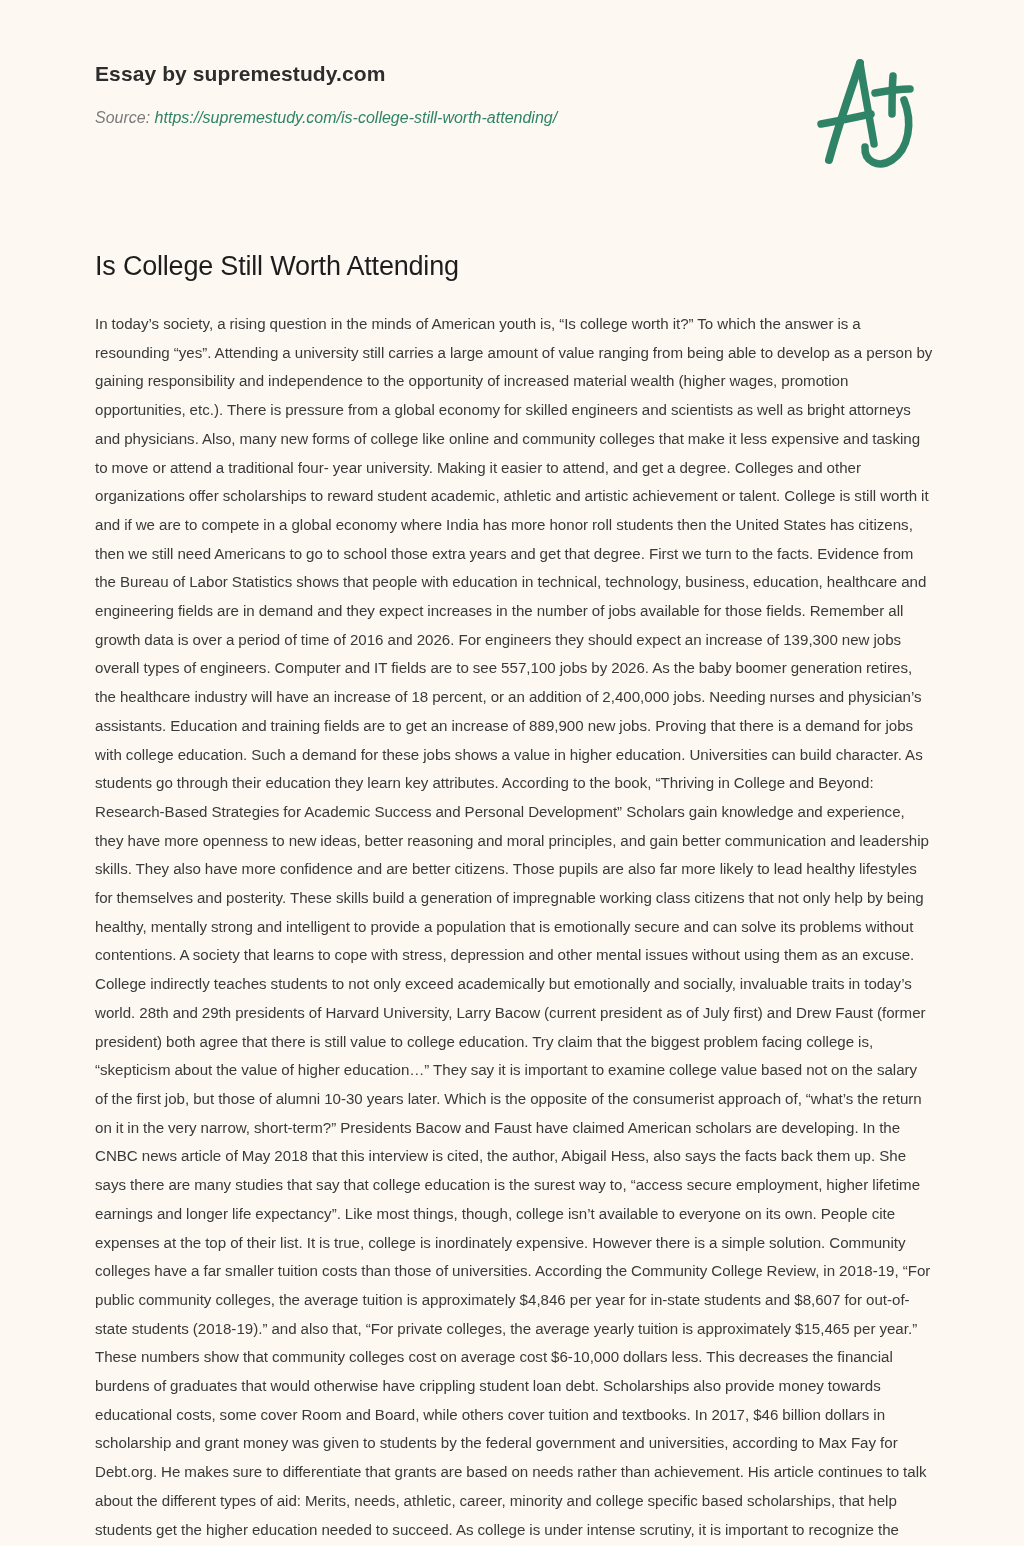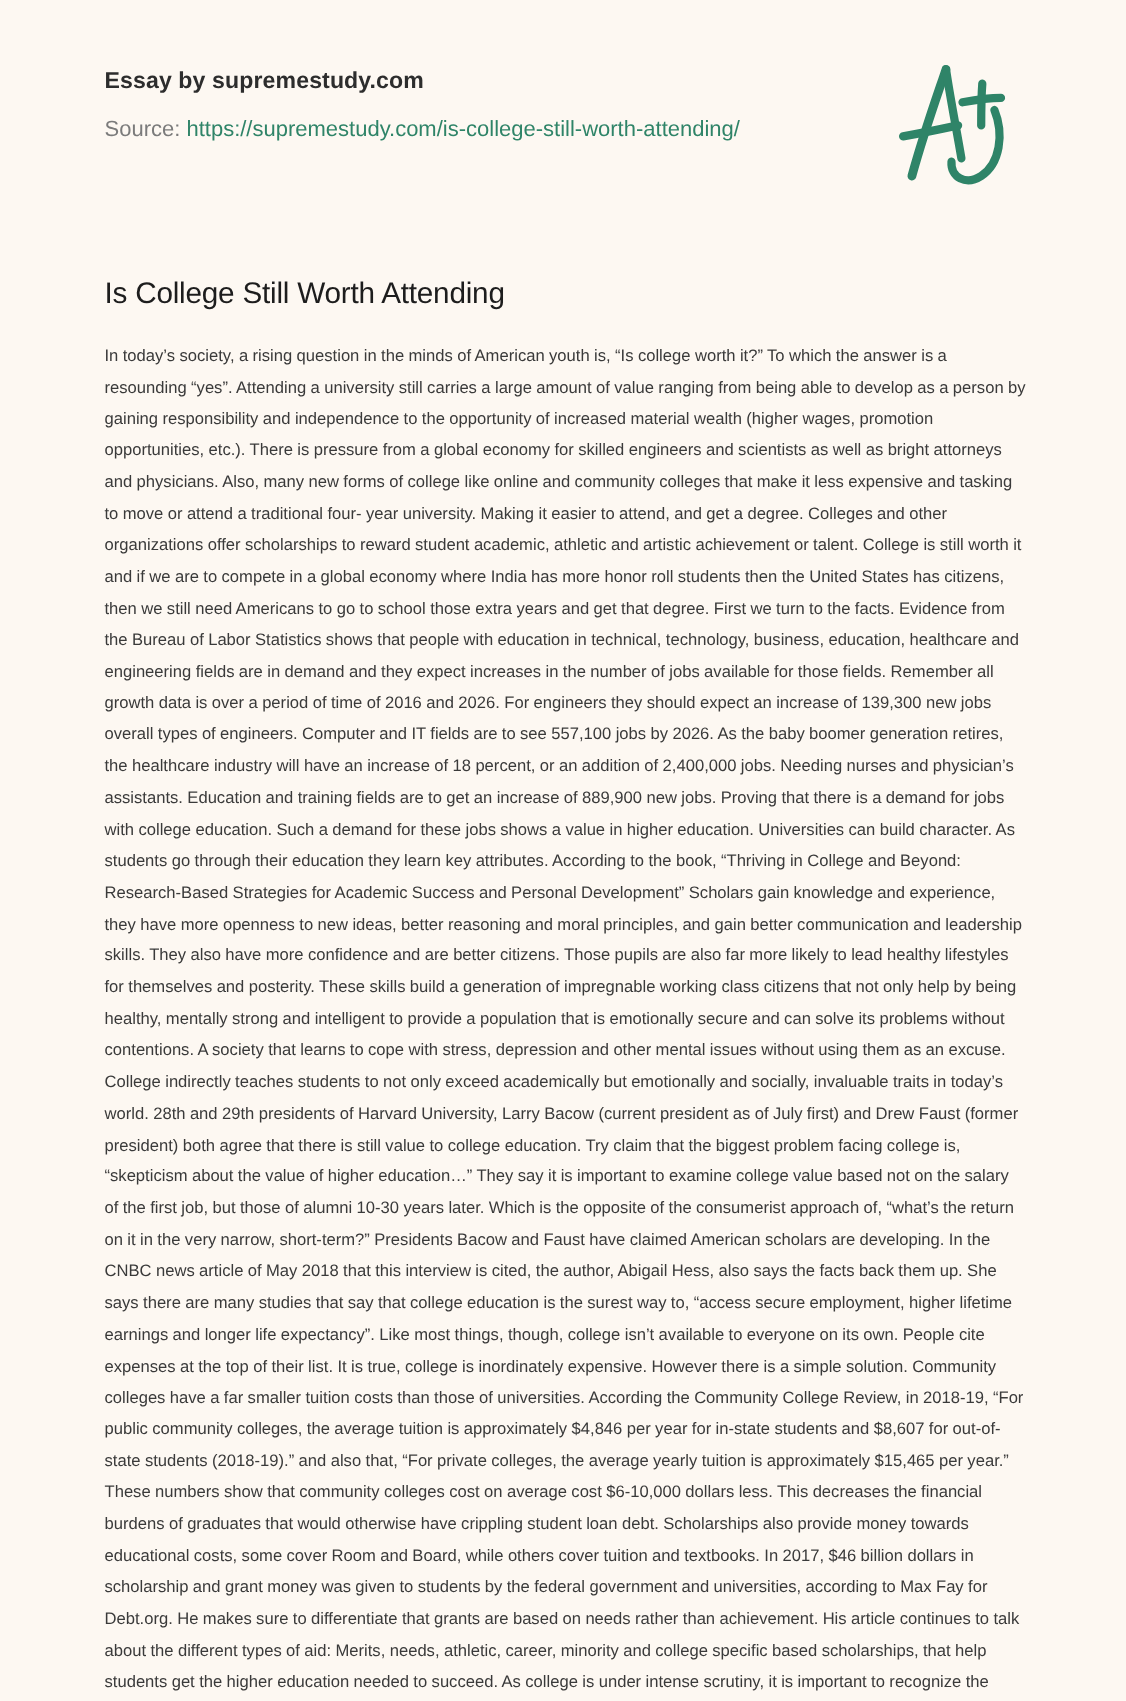--- a/index.html
+++ b/index.html
@@ -35,24 +35,25 @@
     font-weight: bold;
     color: #2d2d2d;
     letter-spacing: 0.1px;
     line-height: 28px;
     margin: 0;
     white-space: nowrap;
   }
   .source-line {
     margin: 0;
     padding-top: 20px;
-    font-size: 20px;
+    font-size: 16px;
     line-height: 20px;
     color: #7b7b7b;
     white-space: nowrap;
+    font-style: italic;
   }
   .source-label {
     color: #7b7b7b;
   }
   .source-url {
     color: #2f8468;
     text-decoration: none;
   }
 
   

